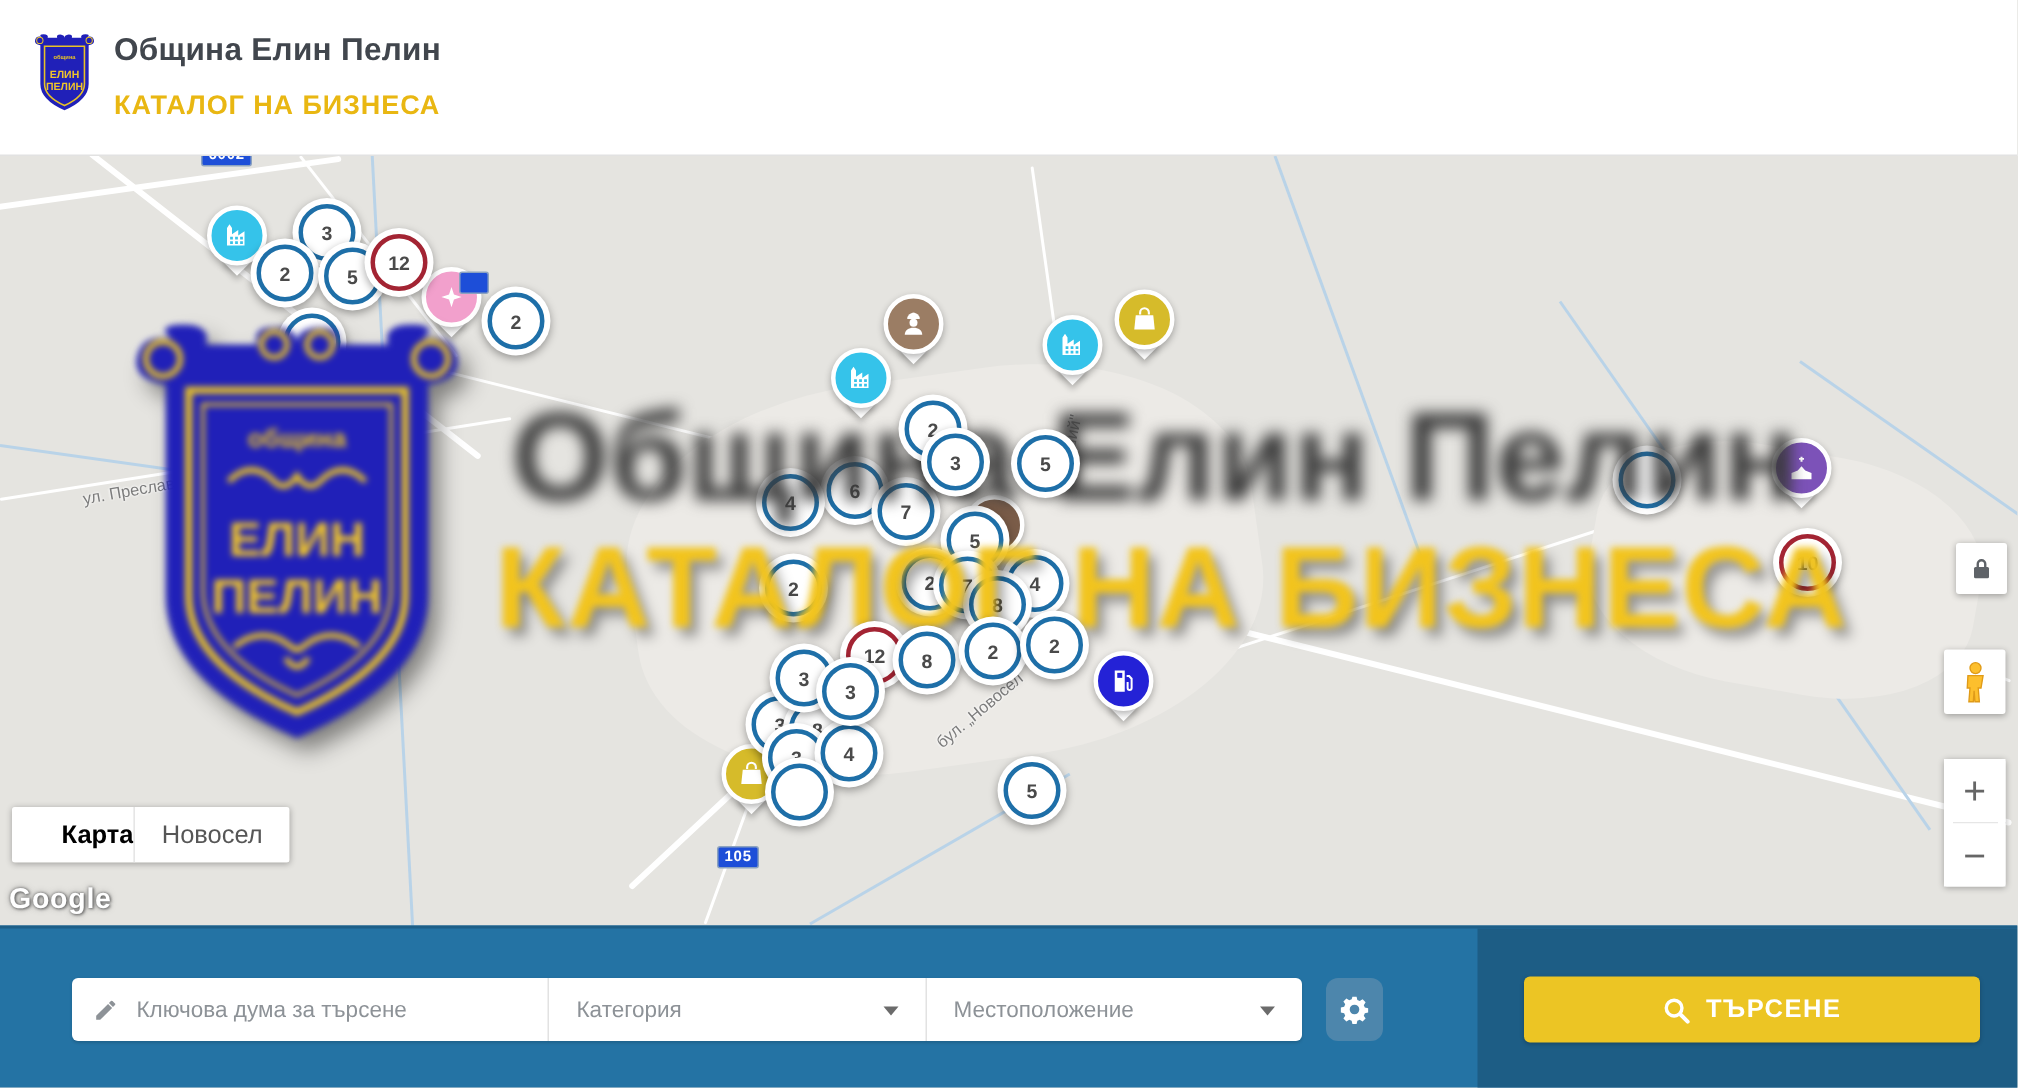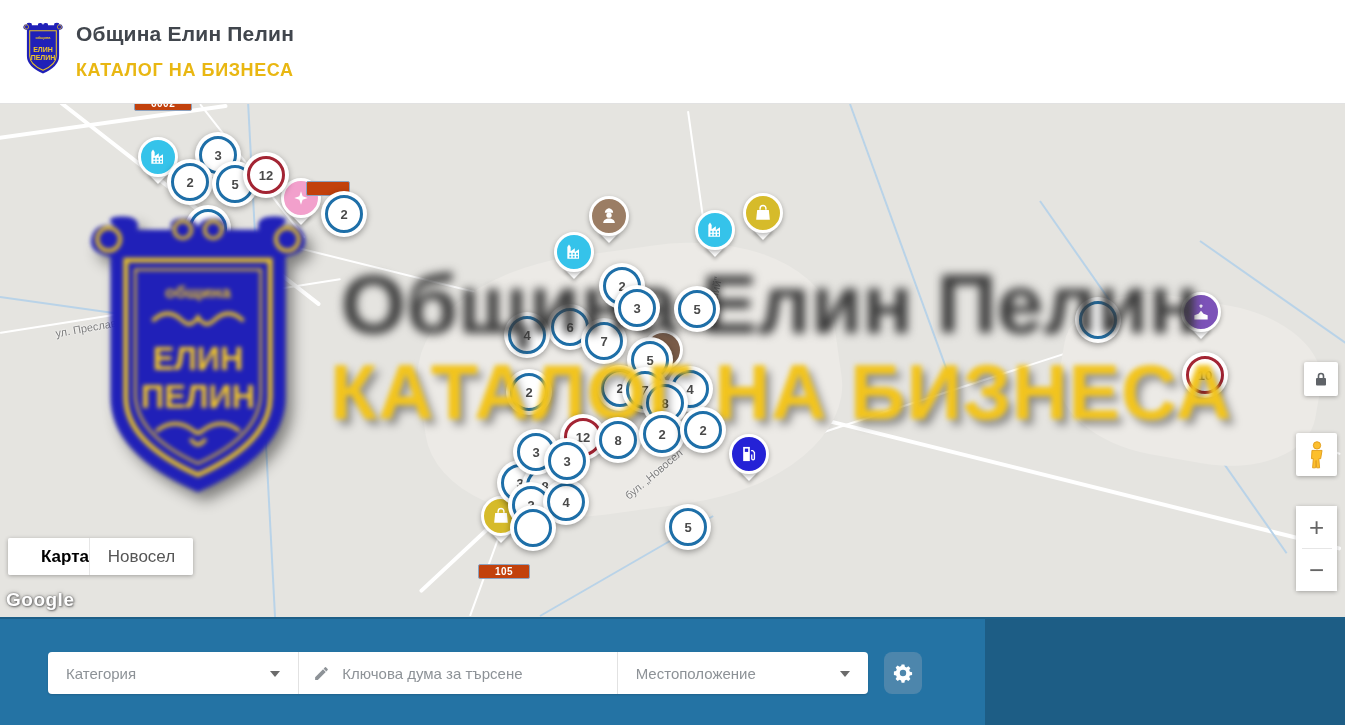--- a/index.html
+++ b/index.html
@@ -16,21 +16,21 @@
   .patch{position:absolute;background:#eceae6;border-radius:40%;}
   
   .pin{position:absolute;width:44px;height:56px;z-index:2;}
   .pin-tail{position:absolute;left:15px;top:30px;width:14px;height:14px;background:#fff;transform:rotate(45deg);box-shadow:2px 2px 4px rgba(0,0,0,.25);}
   .pin-circle{position:absolute;left:2px;top:0;width:34px;height:34px;border-radius:50%;border:3px solid #fff;box-shadow:0 2px 5px rgba(0,0,0,.3);display:flex;align-items:center;justify-content:center;}
   .cluster{position:absolute;width:46px;height:46px;background:#fff;border-radius:50%;box-shadow:0 2px 6px rgba(0,0,0,.35);display:flex;align-items:center;justify-content:center;z-index:3;}
   .cluster .cring{width:32px;height:32px;border-radius:50%;border:3px solid #1e6fa8;display:flex;align-items:center;justify-content:center;}
   .cluster.red .cring{border-color:#a32433;}
   .cluster span{font-size:13px;font-weight:bold;color:#4a4a4a;}
   .cluster.front{z-index:6;}
-  .road-label{position:absolute;background:#c2410c;color:#fff;font-size:10px;font-weight:bold;padding:1px 16px;border-radius:2px;border:1px solid #8ba2c0;z-index:2;letter-spacing:.5px;}
+  .road-label{position:absolute;background:#1d4ed8;color:#fff;font-size:10px;font-weight:bold;padding:1px 4px;border-radius:2px;border:1px solid #8ba2c0;z-index:2;letter-spacing:.5px;}
   .street-label{position:absolute;color:#7c7c7c;font-size:11px;z-index:2;white-space:nowrap;text-shadow:0 0 2px #fff,0 0 2px #fff;}
   
   .wm-shield{position:absolute;left:84px;top:213px;z-index:5;filter:blur(2px) drop-shadow(7px 9px 7px rgba(0,0,0,.45));}
   .wm-text{position:absolute;left:330px;width:880px;text-align:center;z-index:5;white-space:nowrap;}
   .wm-line1{top:256px;font-size:84px;font-weight:bold;color:#383838;filter:blur(5px);letter-spacing:0px;}
   .wm-line2{top:348px;font-size:77px;font-weight:bold;color:#f2c41d;letter-spacing:1px;filter:blur(2.5px);text-shadow:5px 6px 7px rgba(0,0,0,.4);}
   
   .maptype{position:absolute;left:8px;top:538px;display:flex;z-index:8;box-shadow:0 1px 4px rgba(0,0,0,.3);border-radius:2px;overflow:hidden;}
   .maptype button{border:0;background:#fff;height:37px;font-size:17px;cursor:pointer;font-family:inherit;}
   .maptype .mt-map{width:81px;font-weight:bold;color:#000;padding-left:33px;}
@@ -440,33 +440,40 @@
     <div class="brand-text">
       <div class="brand-title">Община Елин Пелин</div>
       <div class="brand-sub">КАТАЛОГ НА БИЗНЕСА</div>
     </div>
   </div>
 </div>
 
 <div class="searchbar">
   <div class="dark-panel"></div>
   <div class="sb-white">
-    <div class="sb-seg sb-select sb-cat">
-      <span class="lbl">Категория</span>
-      <span class="arrow"></span>
-    </div>
     <div class="sb-seg sb-input">
       <svg width="17" height="17" viewBox="0 0 24 24">
         <path d="M3 17.2 V21 h3.8 L18 9.8 14.2 6 Z M20.7 7.1 a1 1 0 0 0 0-1.4 L18.3 3.3 a1 1 0 0 0-1.4 0 L15 5.2 18.8 9 Z" fill="#8d9297"></path>
       </svg>
       <input type="text" placeholder="Ключова дума за търсене" style="">
     </div>
+    <div class="sb-seg sb-select sb-cat">
+      <span class="lbl">Категория</span>
+      <span class="arrow"></span>
+    </div>
     <div class="sb-seg sb-select sb-loc">
       <span class="lbl">Местоположение</span>
       <span class="arrow"></span>
     </div>
   </div>
   <button class="gear-btn">
     <svg width="20" height="20" viewBox="0 0 20 20">
       <path fill="#fff" fill-rule="evenodd" d="M8.6 1.5 h2.8 l.5 2.2 1.6.7 1.9-1.2 2 2-1.2 1.9.7 1.6 2.2.5 v2.8 l-2.2.5-.7 1.6 1.2 1.9-2 2-1.9-1.2-1.6.7-.5 2.2 H8.6 l-.5-2.2-1.6-.7-1.9 1.2-2-2 1.2-1.9-.7-1.6-2.2-.5 V8.6 l2.2-.5.7-1.6L2.6 4.6l2-2 1.9 1.2 1.6-.7 z M10 6.8 a3.2 3.2 0 1 0 0 6.4 3.2 3.2 0 0 0 0-6.4 z"></path>
     </svg>
   </button>
+  <button class="search-btn">
+    <svg width="19" height="19" viewBox="0 0 20 20">
+      <circle cx="8.5" cy="8.5" r="5.5" fill="none" stroke="#fff" stroke-width="2.4"></circle>
+      <line x1="12.8" y1="12.8" x2="18" y2="18" stroke="#fff" stroke-width="2.8" stroke-linecap="round"></line>
+    </svg>
+    <span>ТЪРСЕНЕ</span>
+  </button>
 </div>
 
 </body></html>

